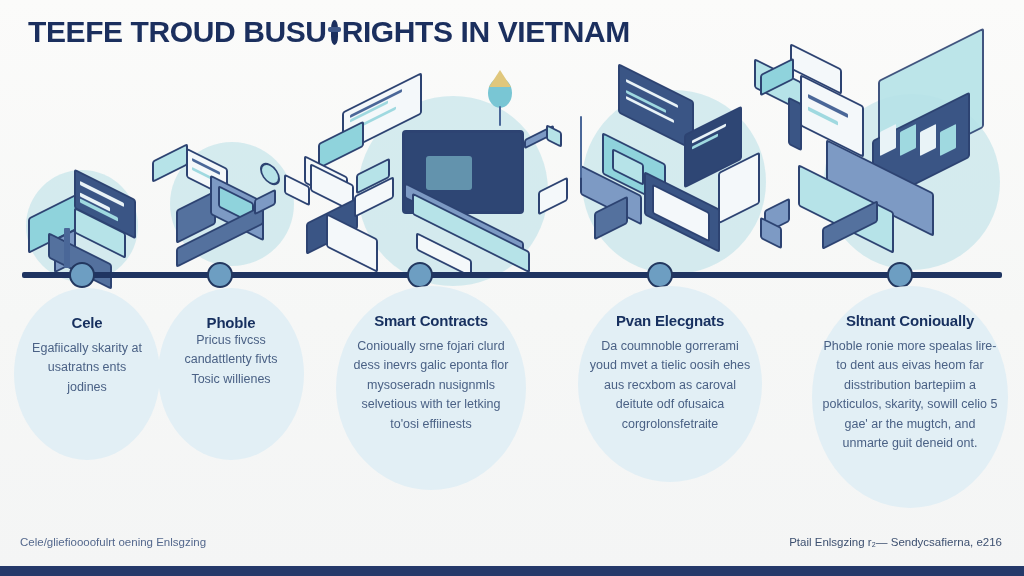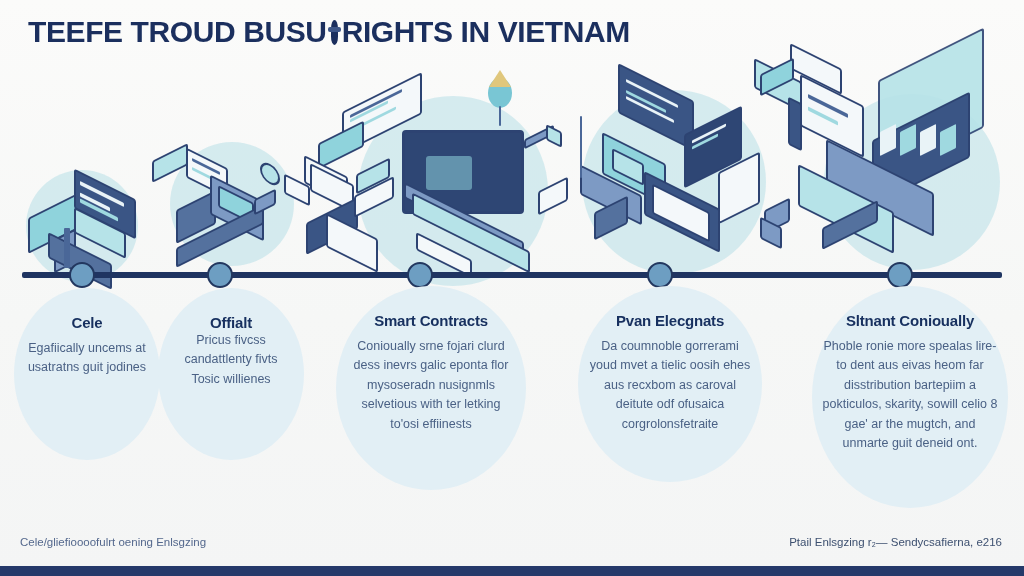--- a/index.html
+++ b/index.html
@@ -309,41 +309,41 @@
   <div class="node" style="left:82px;"></div>
   <div class="node" style="left:220px;"></div>
   <div class="node" style="left:420px;"></div>
   <div class="node" style="left:660px;"></div>
   <div class="node" style="left:900px;"></div>
 
   <div class="cards">
 
     <div class="card" style="left:14px; top:6px; width:146px; height:172px; padding-top:26px;">
       <div class="card-title">Cele</div>
-      <div class="card-body" style="margin-top:8px; width:120px;">Egafiically uncems at usatratns guit jodines</div>
+      <div class="card-body" style="margin-top:8px; width:120px;">Egafiically skarity at usatratns ents jodines</div>
     </div>
 
     <div class="card" style="left:158px; top:6px; width:146px; height:172px; padding-top:26px;">
-      <div class="card-title">Offialt</div>
+      <div class="card-title">Phoble</div>
       <div class="card-body" style="margin-top:0; width:120px;">Pricus fivcss candattlenty fivts Tosic willienes</div>
     </div>
 
     <div class="card" style="left:578px; top:4px; width:184px; height:196px; padding-top:26px;">
       <div class="card-title">Pvan Elecgnats</div>
       <div class="card-body" style="margin-top:8px; width:166px;">Da coumnoble gorrerami youd mvet a tielic oosih ehes aus recxbom as caroval deitute odf ofusaica corgrolonsfetraite</div>
     </div>
 
     <div class="card" style="left:336px; top:4px; width:190px; height:204px; padding-top:26px;">
       <div class="card-title">Smart Contracts</div>
       <div class="card-body" style="margin-top:8px; width:170px;">Conioually srne fojari clurd dess inevrs galic eponta flor mysoseradn nusignmls selvetious with ter letking to'osi effiinests</div>
     </div>
 
     <div class="card" style="left:812px; top:4px; width:196px; height:222px; padding-top:26px;">
       <div class="card-title">Sltnant Conioually</div>
-      <div class="card-body" style="margin-top:8px; width:176px;">Phoble ronie more spealas lire-to dent aus eivas heom far disstribution bartepiim a pokticulos, skarity, sowill celio 8 gae' ar the mugtch, and unmarte guit deneid ont.</div>
+      <div class="card-body" style="margin-top:8px; width:176px;">Phoble ronie more spealas lire-to dent aus eivas heom far disstribution bartepiim a pokticulos, skarity, sowill celio 5 gae' ar the mugtch, and unmarte guit deneid ont.</div>
     </div>
 
   </div>
 
   <div class="footer">
     <div class="footer-left">Cele/gliefioooofulrt oening Enlsgzing</div>
     <div class="footer-right">Ptail Enlsgzing r₂— Sendycsafierna, e216</div>
   </div>
   <div class="bottom-bar"></div>
 

